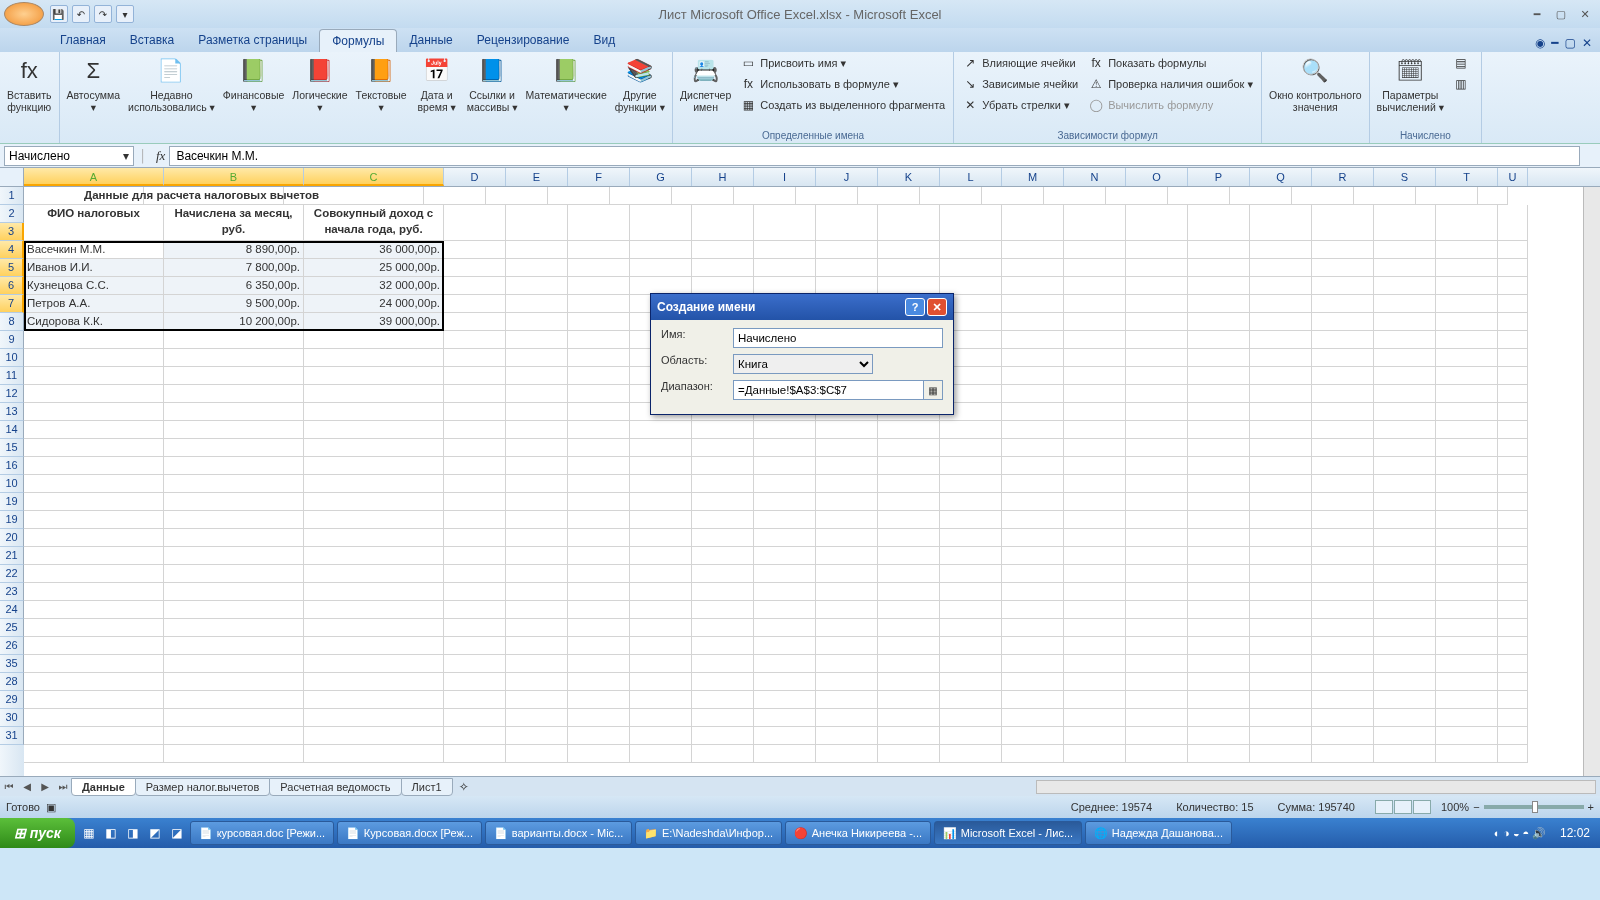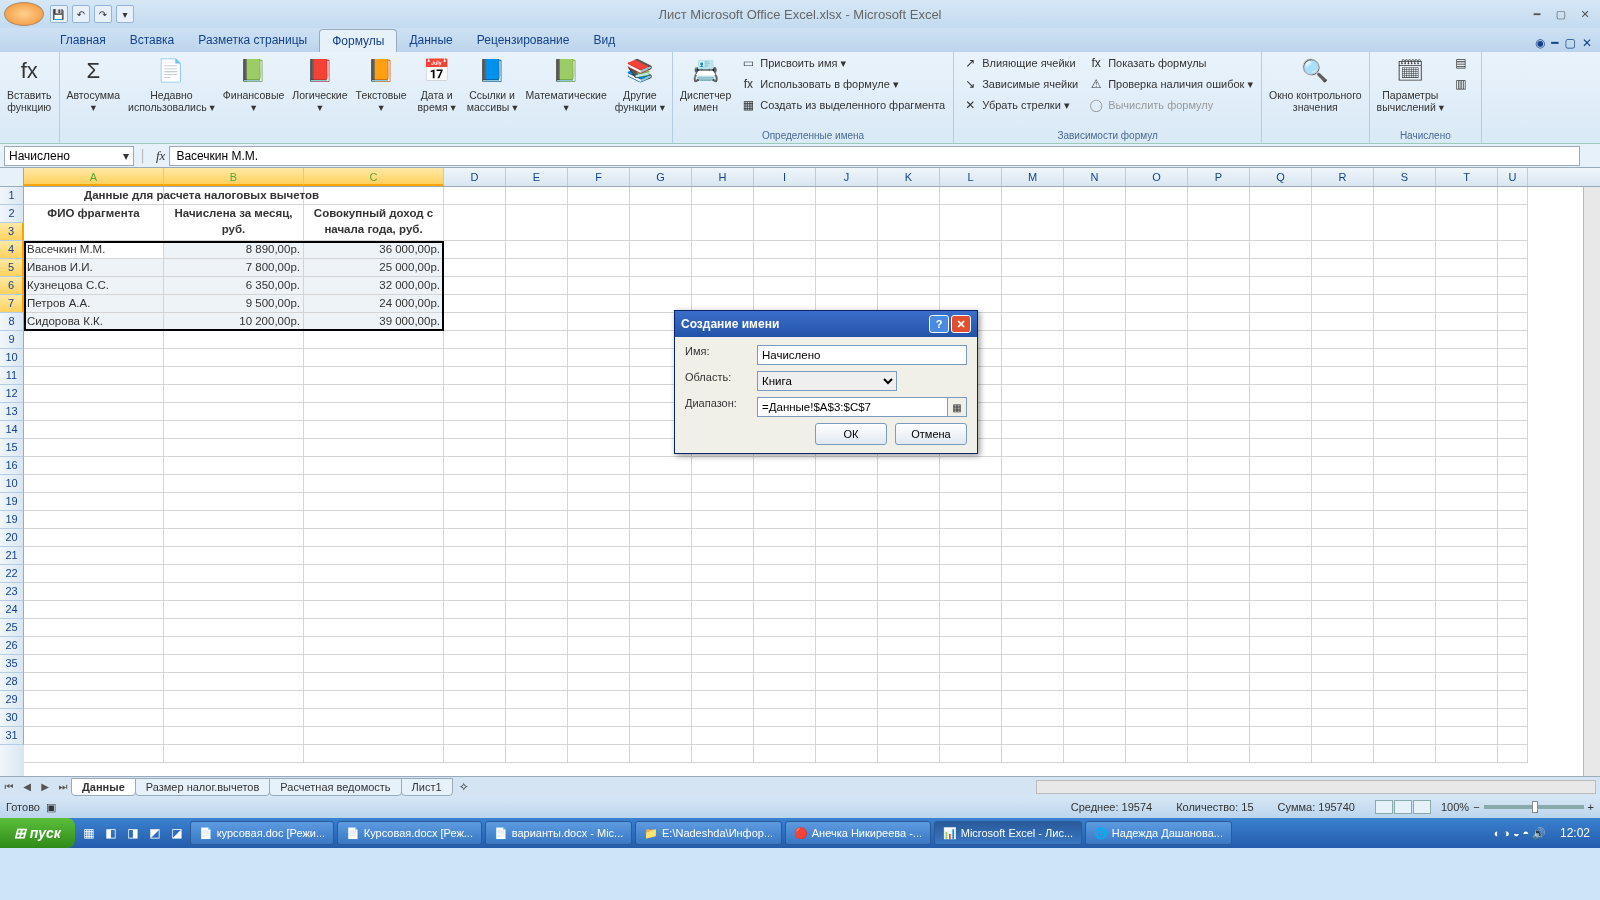--- a/index.html
+++ b/index.html
@@ -85,21 +85,21 @@
 .start-btn { height: 30px; padding: 0 14px; background: linear-gradient(#5bbf3a, #2e8a18); color: #fff; font-weight: bold; font-style: italic; font-size: 14px; display: flex; align-items: center; cursor: pointer; border-radius: 0 8px 8px 0; }
 .tb-tray { display: flex; gap: 2px; margin-left: 4px; }
 .tb-tray span { width: 20px; height: 22px; display: flex; align-items: center; justify-content: center; font-size: 12px; cursor: pointer; color: #fff; }
 .tb-btn { height: 24px; background: linear-gradient(#5c9be0, #3a78c4); border: 1px solid #2a5a9a; border-radius: 3px; margin-left: 3px; color: #fff; font-size: 11px; padding: 0 8px; display: flex; align-items: center; gap: 4px; cursor: pointer; max-width: 160px; overflow: hidden; white-space: nowrap; }
 .tb-btn.active { background: linear-gradient(#2a5a9a, #3a78c4); }
 .tb-clock { margin-left: auto; padding: 0 10px; color: #fff; font-size: 12px; }
 .tb-sys { display: flex; gap: 3px; margin-right: 4px; }
 .tb-sys span { font-size: 11px; color: #fff; cursor: pointer; }
 
 
-.dialog { position: absolute; left: 650px; top: 310px; width: 304px; background: #f0f0e8; border: 1px solid #0a246a; box-shadow: 2px 2px 6px rgba(0,0,0,.4); z-index: 100; margin-left: 24px; }
+.dialog { position: absolute; left: 650px; top: 293px; width: 304px; background: #f0f0e8; border: 1px solid #0a246a; box-shadow: 2px 2px 6px rgba(0,0,0,.4); z-index: 100; }
 .dlg-title { height: 26px; background: linear-gradient(#3b6ecb, #2353a8); color: #fff; font-weight: bold; font-size: 12px; display: flex; align-items: center; padding: 0 6px; }
 .dlg-title .spacer { flex: 1; }
 .dlg-title .tbtn { width: 20px; height: 18px; margin-left: 2px; display: flex; align-items: center; justify-content: center; border: 1px solid #fff; border-radius: 3px; font-size: 11px; cursor: pointer; }
 .dlg-title .help-b { background: #4a8ae0; }
 .dlg-title .close-b { background: #e05030; }
 .dlg-body { padding: 8px 10px 8px 10px; }
 .dlg-row { display: flex; align-items: flex-start; margin-bottom: 6px; }
 .dlg-row label { width: 72px; font-size: 11px; }
 .dlg-row input[type=text] { flex: 1; border: 1px solid #7a9ac0; padding: 2px 4px; font-size: 11.5px; height: 20px; }
 .dlg-row select { width: 140px; border: 1px solid #7a9ac0; font-size: 11.5px; height: 20px; }
@@ -349,21 +349,21 @@
         <div class="rowh">25</div>
         <div class="rowh">26</div>
         <div class="rowh">35</div>
         <div class="rowh">28</div>
         <div class="rowh">29</div>
         <div class="rowh">30</div>
         <div class="rowh">31</div>
       </div>
     <div class="cells" id="cells">
       <div class="row">
-          <div class="cell bold" style="width: 140px; overflow: visible; text-align: right; position: relative;">
+          <div class="cell bold" style="width: 120px; overflow: visible; text-align: right; position: relative;">
             <div style="position:absolute;left:60px;white-space:nowrap;font-weight:bold">Данные для расчета налоговых вычетов</div>
           </div>
           <div class="cell" style="width: 140px;"></div>
           <div class="cell" style="width: 140px;"></div>
           <div class="cell" style="width: 62px;"></div>
           <div class="cell" style="width: 62px;"></div>
           <div class="cell" style="width: 62px;"></div>
           <div class="cell" style="width: 62px;"></div>
           <div class="cell" style="width: 62px;"></div>
           <div class="cell" style="width: 62px;"></div>
@@ -374,21 +374,21 @@
           <div class="cell" style="width: 62px;"></div>
           <div class="cell" style="width: 62px;"></div>
           <div class="cell" style="width: 62px;"></div>
           <div class="cell" style="width: 62px;"></div>
           <div class="cell" style="width: 62px;"></div>
           <div class="cell" style="width: 62px;"></div>
           <div class="cell" style="width: 62px;"></div>
           <div class="cell" style="width: 30px;"></div>
         </div>
         <div class="row" style="height: 36px;">
-          <div class="cell bold center" style="width: 140px; height: 36px; line-height: 16px;">ФИО фрагмента</div>
+          <div class="cell bold center" style="width: 140px; height: 36px; line-height: 16px;">ФИО налоговых</div>
           <div class="cell bold center" style="width: 140px; height: 36px; line-height: 16px;">Начислена за месяц,<br>руб.</div>
           <div class="cell bold center" style="width: 140px; height: 36px; line-height: 16px;">Совокупный доход с<br>начала года, руб.</div>
           <div class="cell" style="width: 62px;"></div>
           <div class="cell" style="width: 62px;"></div>
           <div class="cell" style="width: 62px;"></div>
           <div class="cell" style="width: 62px;"></div>
           <div class="cell" style="width: 62px;"></div>
           <div class="cell" style="width: 62px;"></div>
           <div class="cell" style="width: 62px;"></div>
           <div class="cell" style="width: 62px;"></div>
@@ -1186,18 +1186,14 @@
       <label>Область:</label>
       <select><option>Книга</option></select>
     </div>
     <div class="dlg-row">
       <label>Диапазон:</label>
       <div class="dlg-range" style="flex:1">
         <input type="text" value="=Данные!$A$3:$C$7" style="">
         <div class="ref-btn">▦</div>
       </div>
     </div>
-    <div class="dlg-buttons">
-      <button>ОК</button>
-      <button>Отмена</button>
-    </div>
   </div>
 </div>
 
 </body></html>

